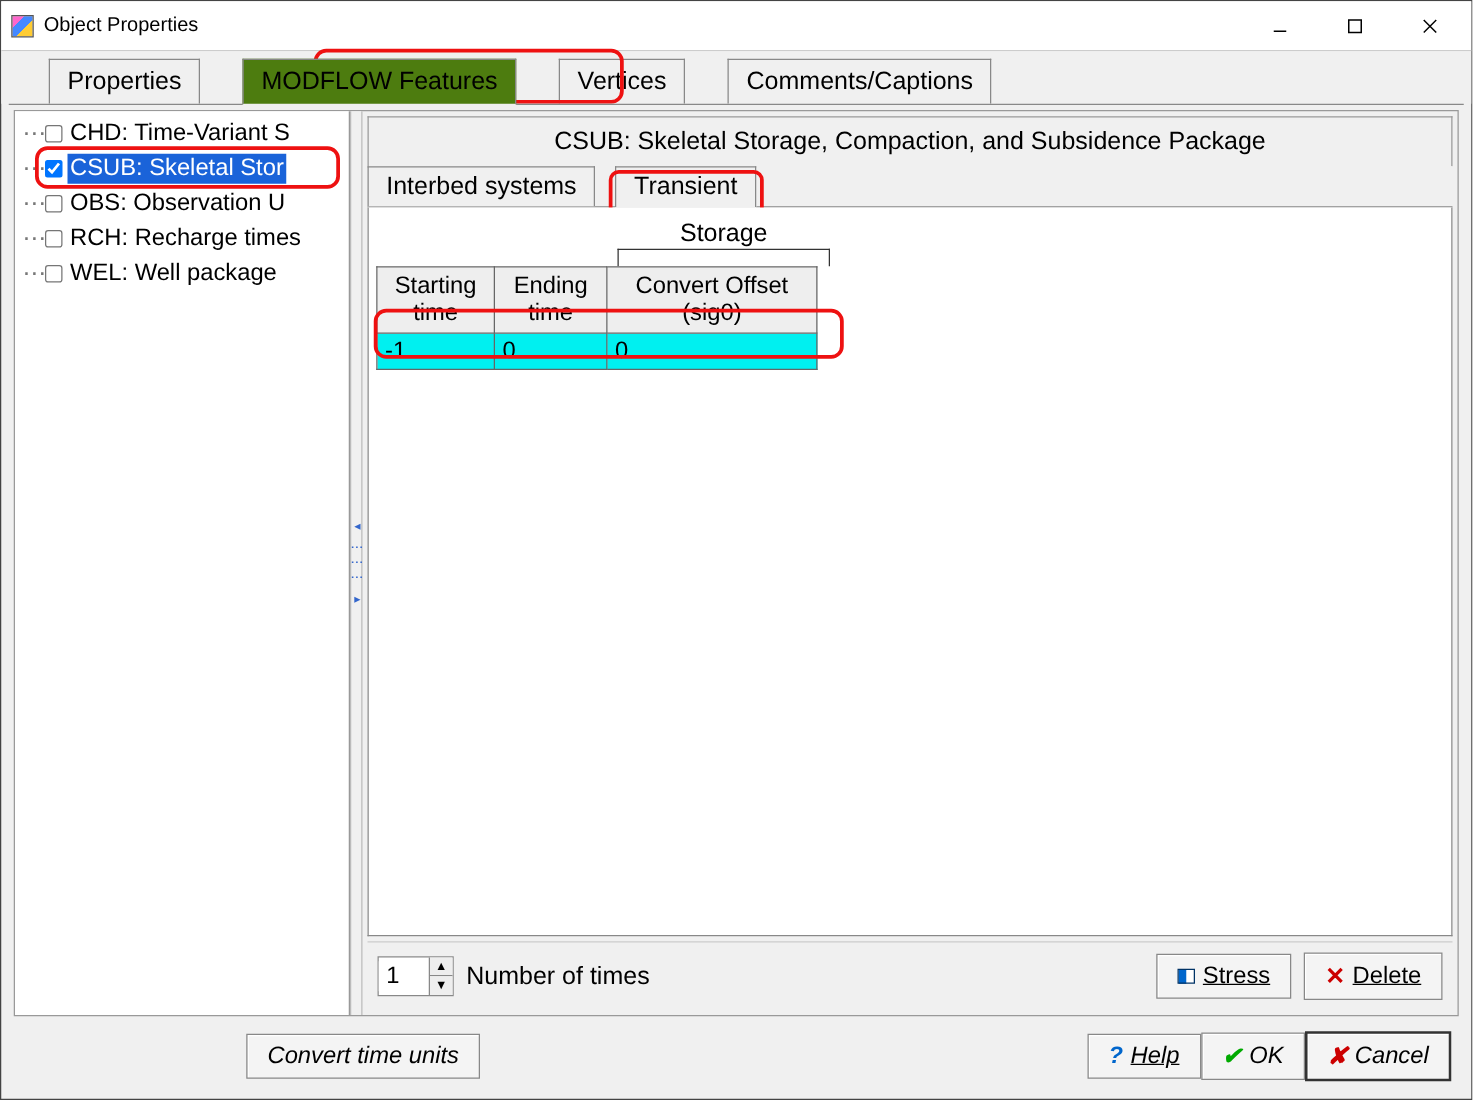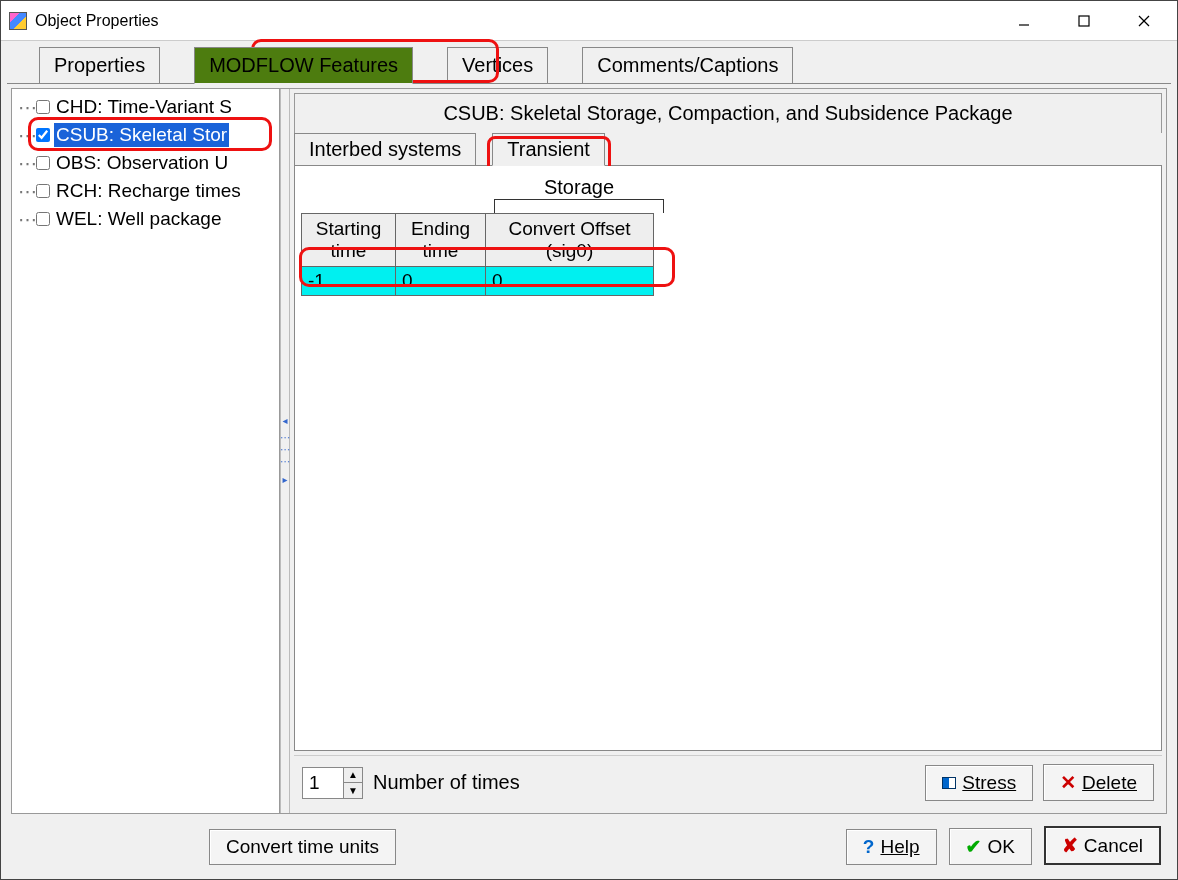--- a/index.html
+++ b/index.html
@@ -48,21 +48,21 @@
   .splitter { width:10px; background:#f0f0f0; border-left:1px solid #bbb; border-right:1px solid #bbb; display:flex; align-items:center; justify-content:center;}
   .splitter .dots { writing-mode: vertical-rl; color:#36c; letter-spacing:2px; font-size:10px;}
 
   .bottom-row { display:flex; align-items:center; gap:10px; padding:8px; border-top:1px solid #ccc; margin:0 4px 4px 4px;}
   .spin { display:flex; align-items:center; border:1px solid #888; background:#fff; height:32px;}
   .spin input { width:40px; border:none; font-size:19px; text-align:left; padding-left:6px; outline:none;}
   .spin .arrows { display:flex; flex-direction:column; border-left:1px solid #888;}
   .spin .arrows div { width:18px; height:15px; display:flex; align-items:center; justify-content:center; font-size:10px; background:#eee; border-bottom:1px solid #888;}
   .spin .arrows div:last-child{border-bottom:none;}
   .btn { border:1px solid #888; background:#f4f4f4; padding:6px 16px; font-size:19px; display:flex; align-items:center; gap:6px; box-shadow:1px 1px 0 #fff inset;}
-  .footer { display:flex; align-items:flex-end; gap:12px; padding:8px 10px; }
+  .footer { display:flex; align-items:center; padding:8px 10px;font-style:italic; }
   .footer .spacer{flex:1;}
   .u { text-decoration: underline; }
   .ok-check { color:#0a0; font-weight:bold; }
   .cancel-x { color:#c00; font-weight:bold; }
   .help-q { color:#06c; font-weight:bold; }
   .insert-ic { display:inline-block; width:14px; height:12px; background:linear-gradient(#06c,#06c) left/6px 12px no-repeat, linear-gradient(#fff,#fff) right/6px 12px no-repeat; border:1px solid #036;}
 </style>
 </head>
 <body>
 

